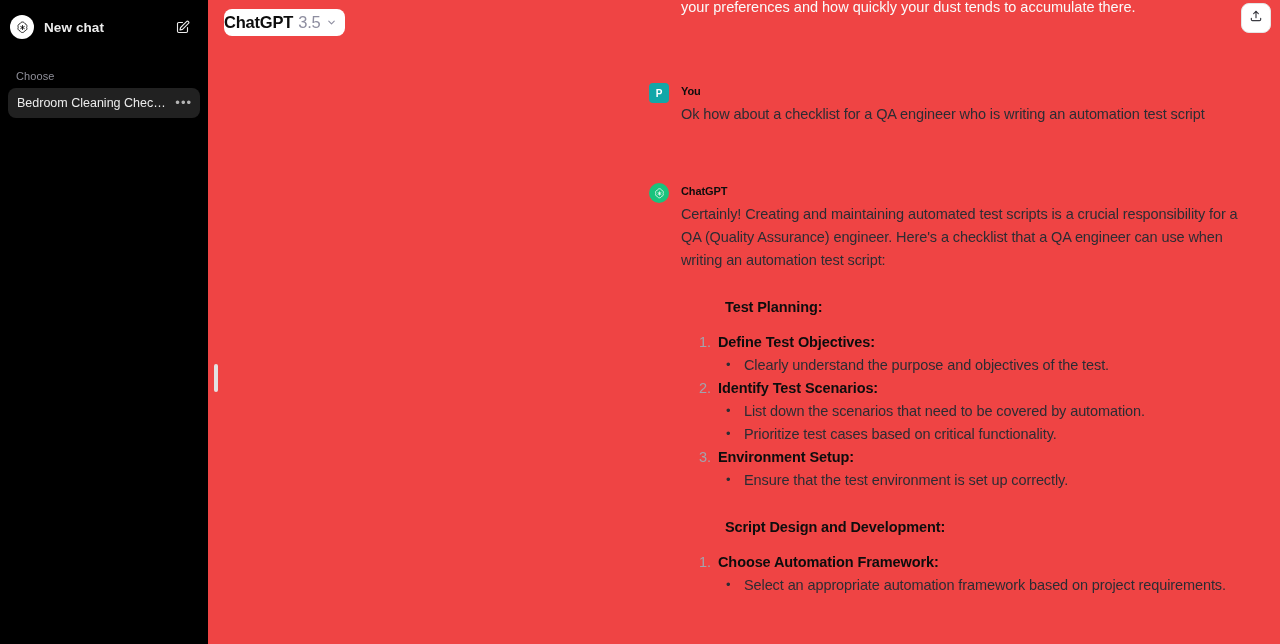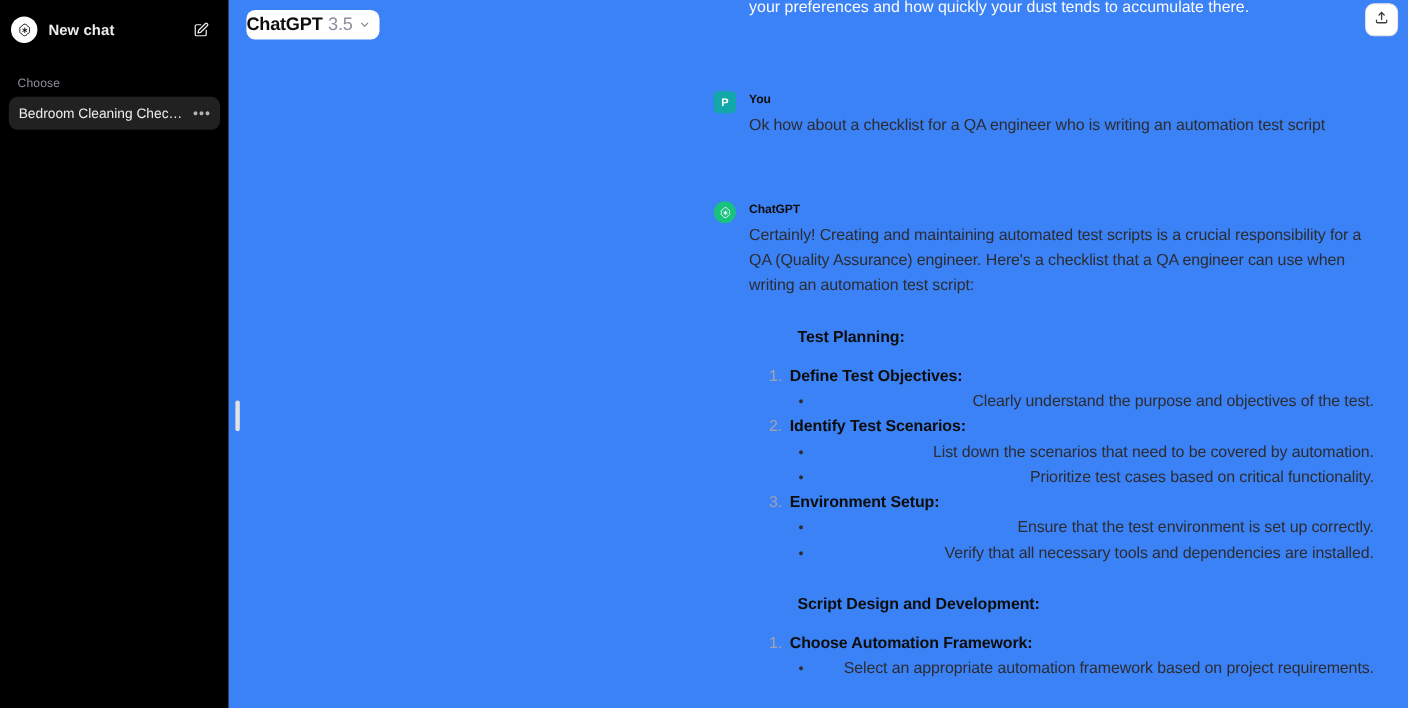--- a/index.html
+++ b/index.html
@@ -122,21 +122,21 @@
     border-radius: 3px;
     background: #e3e3e3;
     z-index: 30;
     cursor: col-resize;
   }
 
   
   .main {
     flex: 1;
     height: 644px;
-    background: #3b82f6;
+    background: #ef4444;
     position: relative;
     overflow: hidden;
   }
 
   .topbar {
     position: absolute;
     top: 0; left: 0; right: 0;
     height: 44px;
     display: flex;
     align-items: center;
@@ -288,21 +288,20 @@
   .step-title {
     font-size: 14.5px;
     font-weight: 700;
     color: #0d0d0d;
     line-height: 23px;
     letter-spacing: -0.1px;
   }
   ul.subs {
     list-style: none;
     margin: 0 0 0 0;
-    text-align: right;
   }
   ul.subs > li {
     position: relative;
     padding-left: 26px;
     font-size: 14.5px;
     color: #2c2c33;
     line-height: 23px;
     letter-spacing: -0.1px;
   }
   ul.subs > li::before {
@@ -410,21 +409,20 @@
               <div class="step-title">Identify Test Scenarios:</div>
               <ul class="subs">
                 <li>List down the scenarios that need to be covered by automation.</li>
                 <li>Prioritize test cases based on critical functionality.</li>
               </ul>
             </li>
             <li>
               <div class="step-title">Environment Setup:</div>
               <ul class="subs">
                 <li>Ensure that the test environment is set up correctly.</li>
-                <li>Verify that all necessary tools and dependencies are installed.</li>
               </ul>
             </li>
           </ol>
 
           <div class="sec-head">Script Design and Development:</div>
           <ol class="steps">
             <li>
               <div class="step-title">Choose Automation Framework:</div>
               <ul class="subs">
                 <li>Select an appropriate automation framework based on project requirements.</li>

